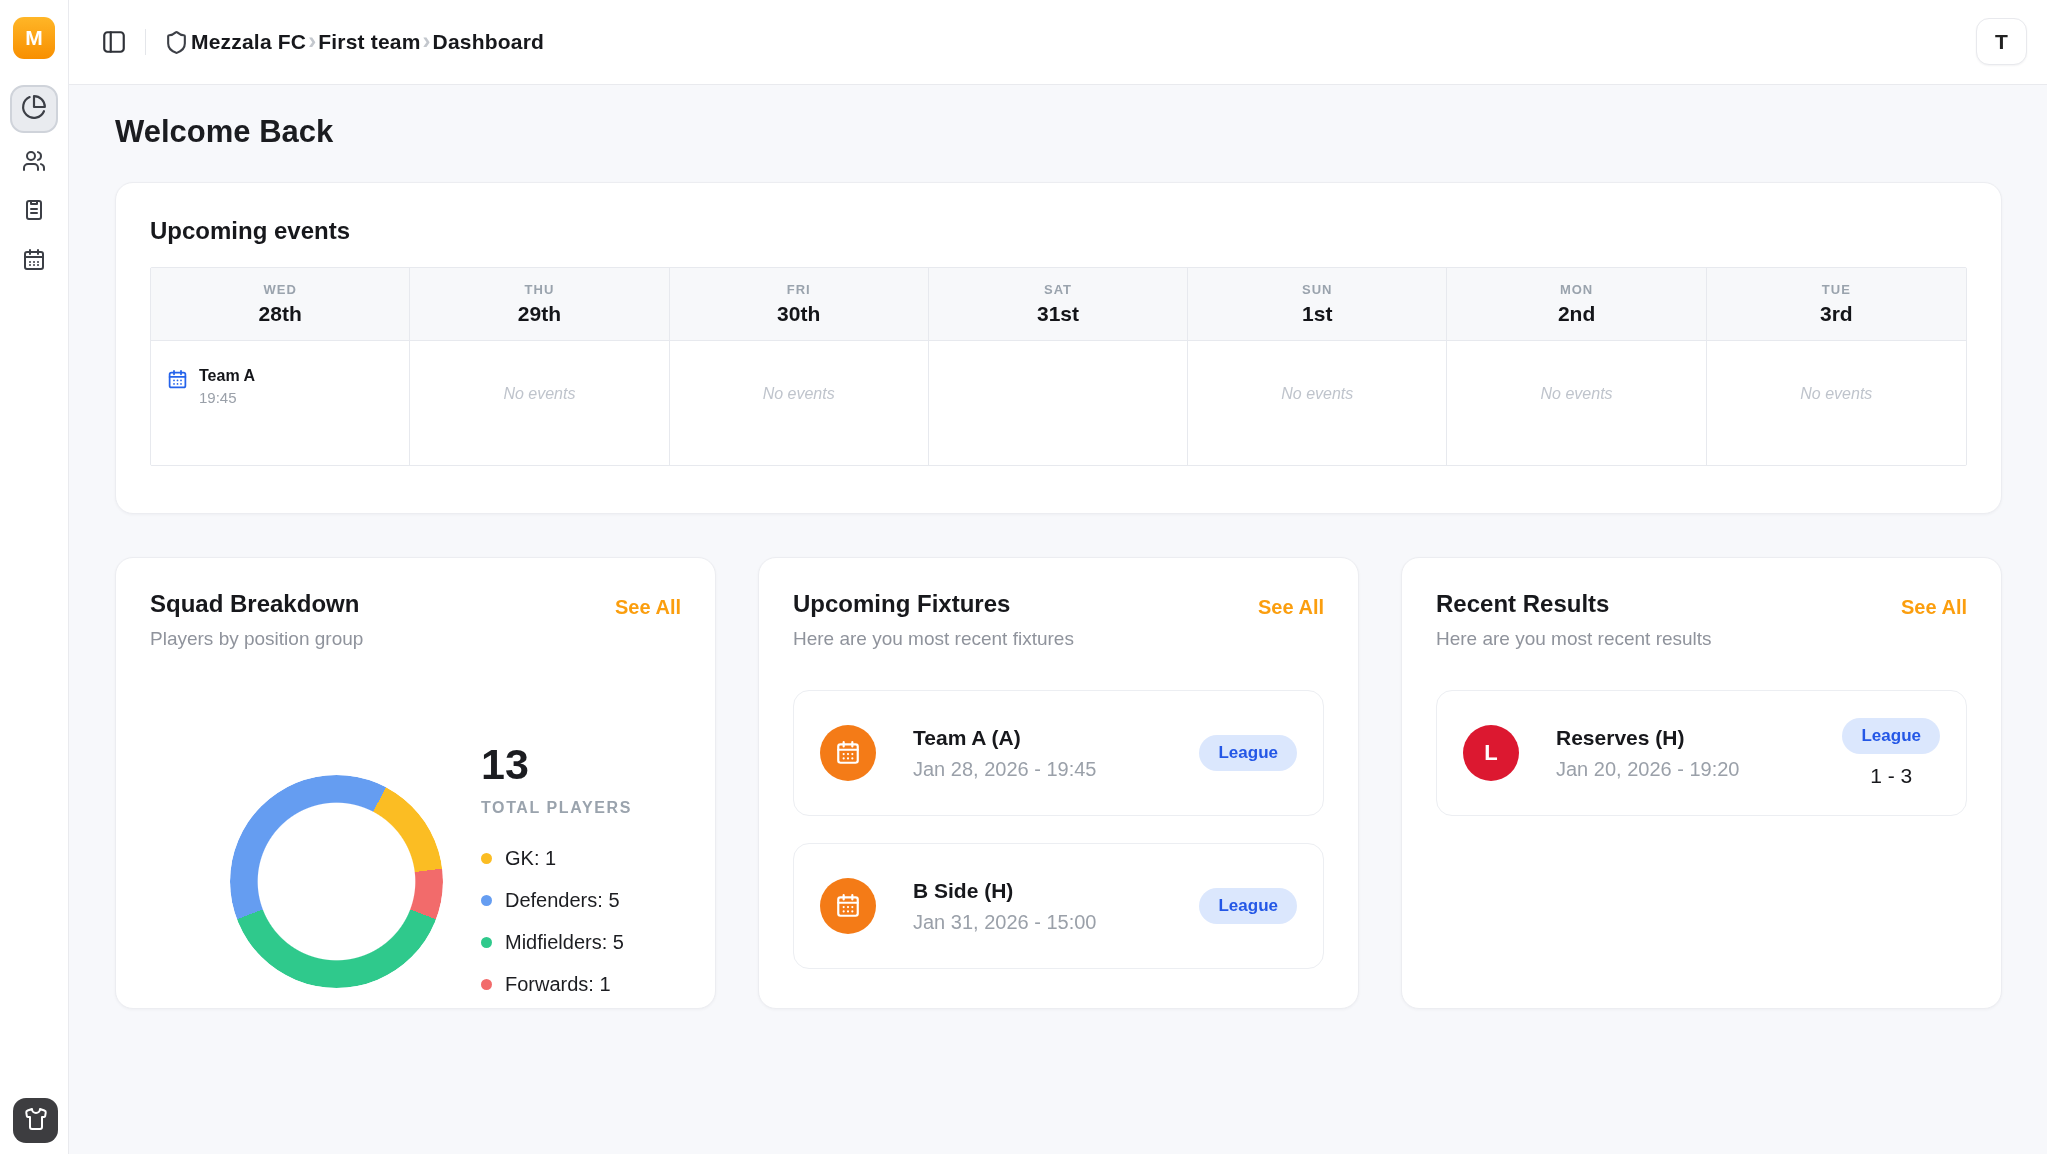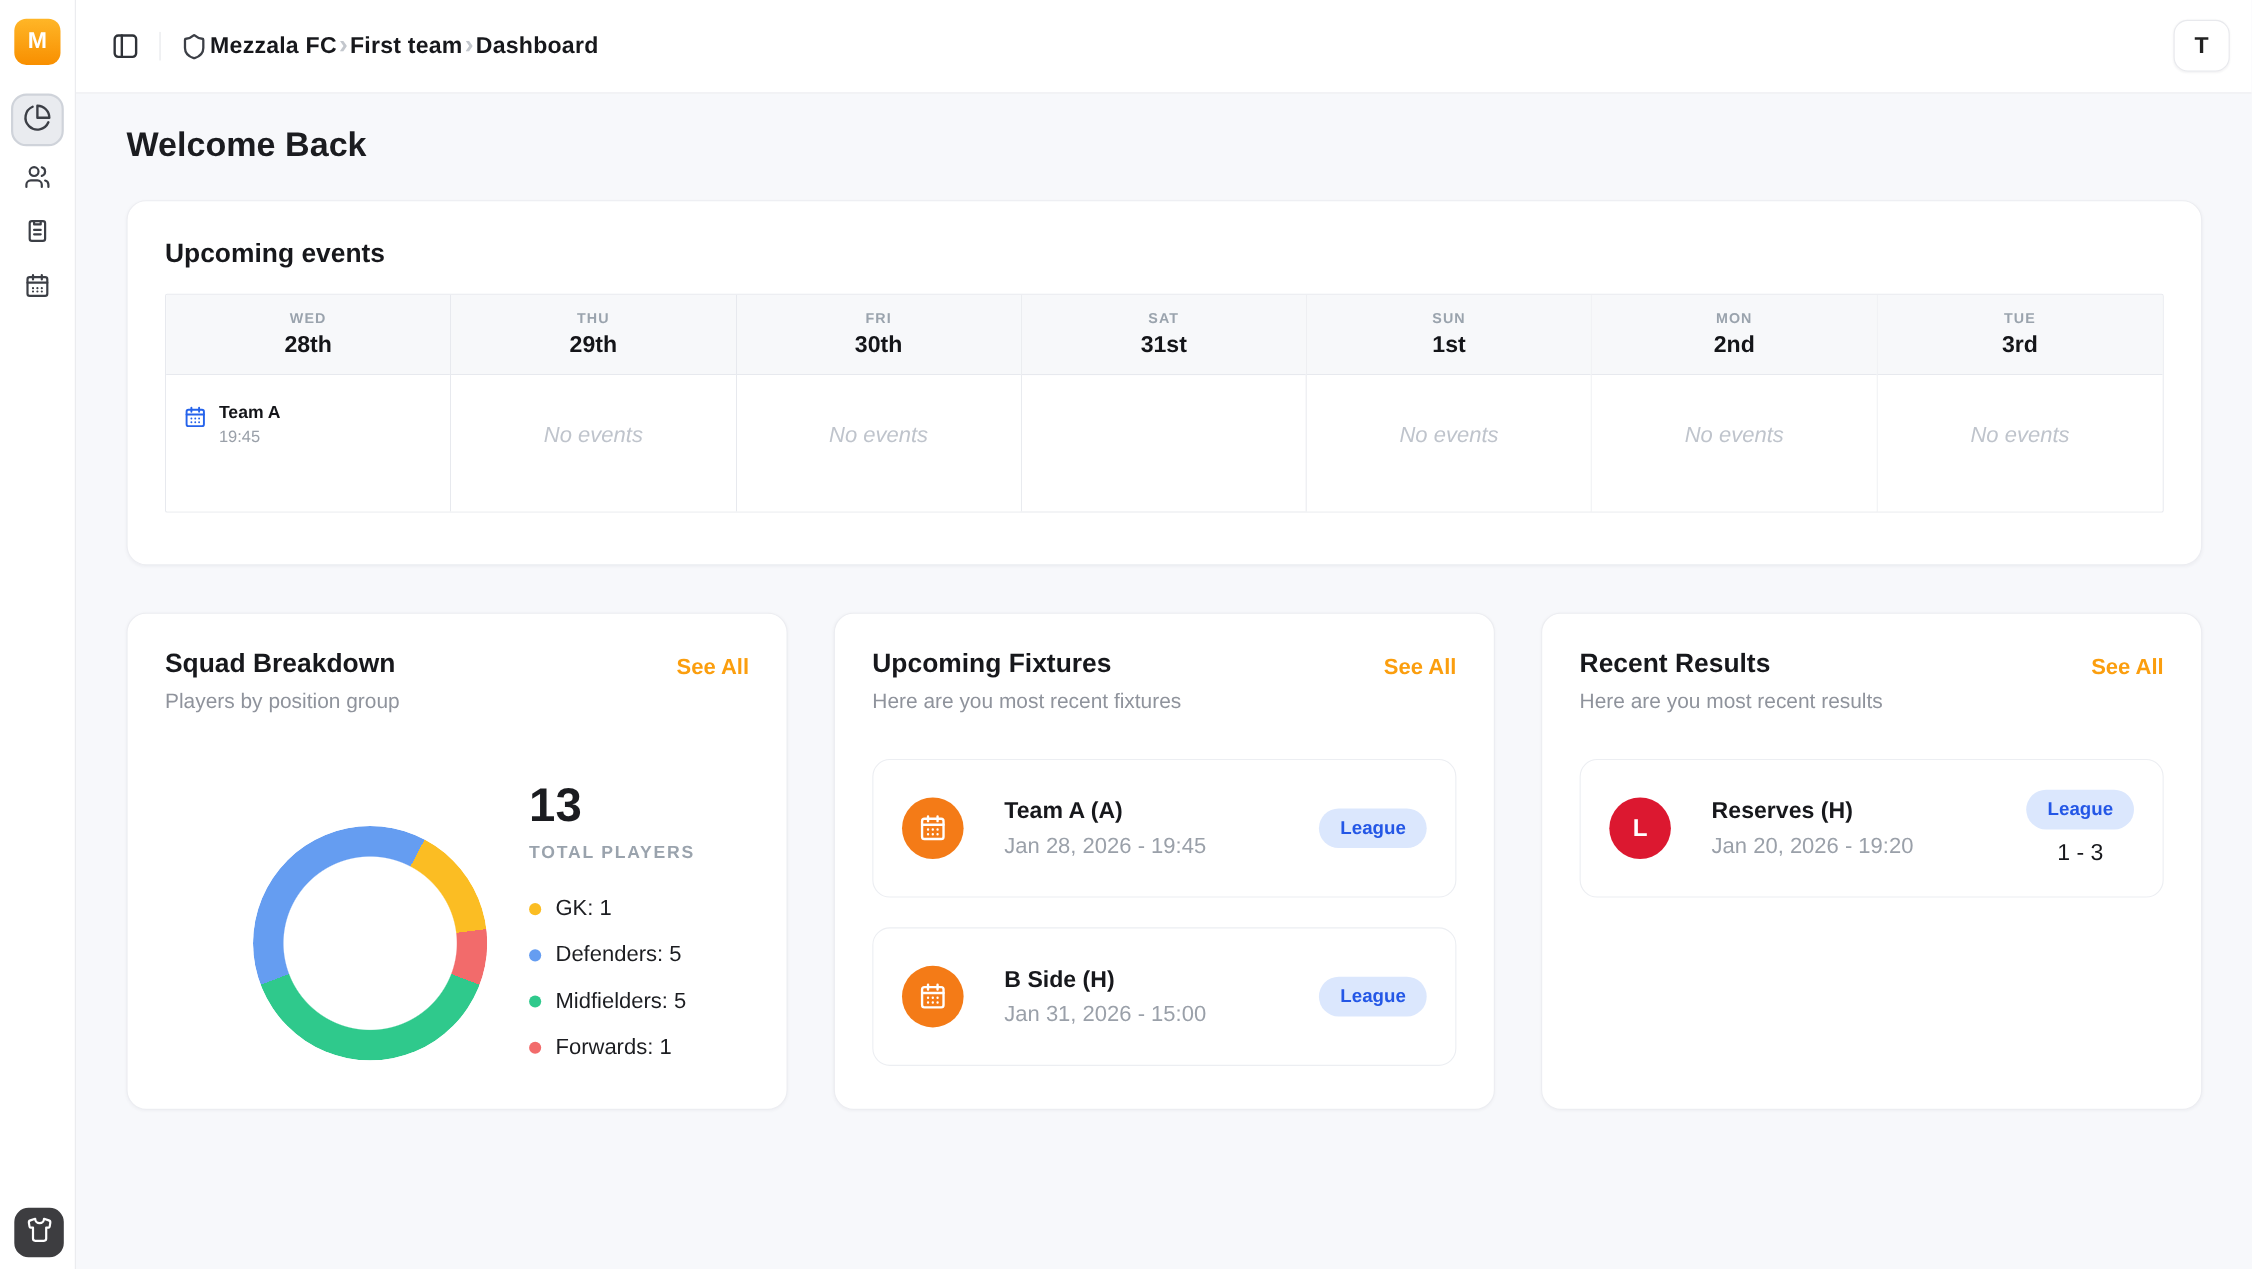--- a/index.html
+++ b/index.html
@@ -37,33 +37,33 @@
   
   .events-card{margin-top:32px;width:1887px;height:332px;padding:34px;}
   .card-title{font-size:24px;font-weight:700;color:#17181c;}
   .cal{margin-top:22px;border:1px solid #e7e9ee;border-radius:2px;overflow:hidden;display:grid;grid-template-columns:repeat(7,1fr);}
   .cal-col{border-right:1px solid #e7e9ee;}
   .cal-col:last-child{border-right:none;}
   .cal-head{background:#f7f8fa;border-bottom:1px solid #e7e9ee;height:72px;display:flex;flex-direction:column;align-items:center;justify-content:center;gap:5px;}
   .dow{font-size:13px;font-weight:700;color:#9aa3ad;letter-spacing:1px;}
   .dnum{font-size:21px;font-weight:700;color:#141519;}
   .cal-body{height:124px;background:#fff;position:relative;}
-  .no-events{display:block;text-align:center;padding-top:44px;font-style:italic;font-size:20px;color:#bfc4cc;}
+  .no-events{display:block;text-align:center;padding-top:44px;font-style:italic;font-size:16px;color:#bfc4cc;}
   .evt{display:flex;gap:11px;padding:26px 0 0 16px;cursor:pointer;}
   .evt .cal-ic{width:21px;height:21px;color:#2563eb;margin-top:2px;}
   .evt-title{font-size:16px;font-weight:700;color:#141519;}
   .evt-time{font-size:15px;color:#9aa0a9;margin-top:4px;}
   
   .row{display:flex;gap:42px;margin-top:43px;}
   .lower-card{flex:1;height:452px;padding:32px 34px;position:relative;}
   .card-head{display:flex;justify-content:space-between;align-items:flex-start;}
   .subtitle{font-size:19px;color:#8f939c;margin-top:10px;}
   .see-all{font-size:20px;font-weight:700;color:#fb9e0e;cursor:pointer;margin-top:6px;}
   
-  .squad-body{display:flex;align-items:flex-end;margin-top:58px;}
+  .squad-body{display:flex;align-items:center;margin-top:90px;}
   .donut{width:213px;height:213px;border-radius:50%;margin-left:80px;margin-top:26px;
     -webkit-mask:radial-gradient(closest-side,transparent 73.5%,#000 74.5%);
             mask:radial-gradient(closest-side,transparent 73.5%,#000 74.5%);}
   .squad-right{margin-left:38px;}
   .total-num{font-size:43px;font-weight:700;color:#1b1c20;}
   .total-label{font-size:16px;font-weight:600;color:#9aa3ad;letter-spacing:1.6px;margin-top:10px;}
   .legend{margin-top:30px;display:flex;flex-direction:column;gap:19px;}
   .legend-item{display:flex;align-items:center;gap:13px;}
   .legend-dot{width:11px;height:11px;border-radius:50%;}
   .legend-text{font-size:20px;color:#1c1d21;}

